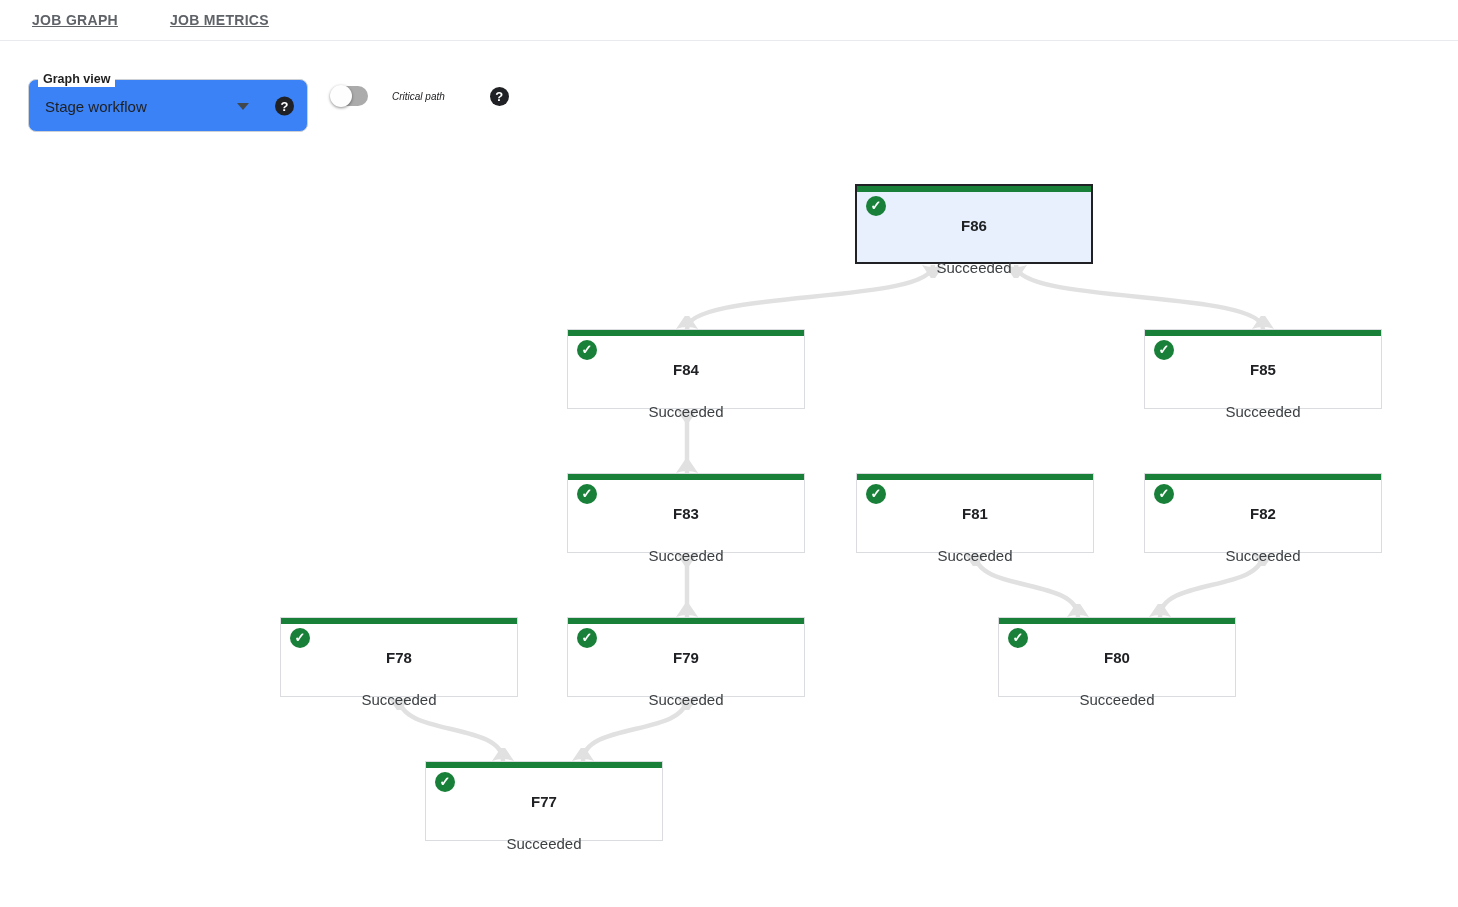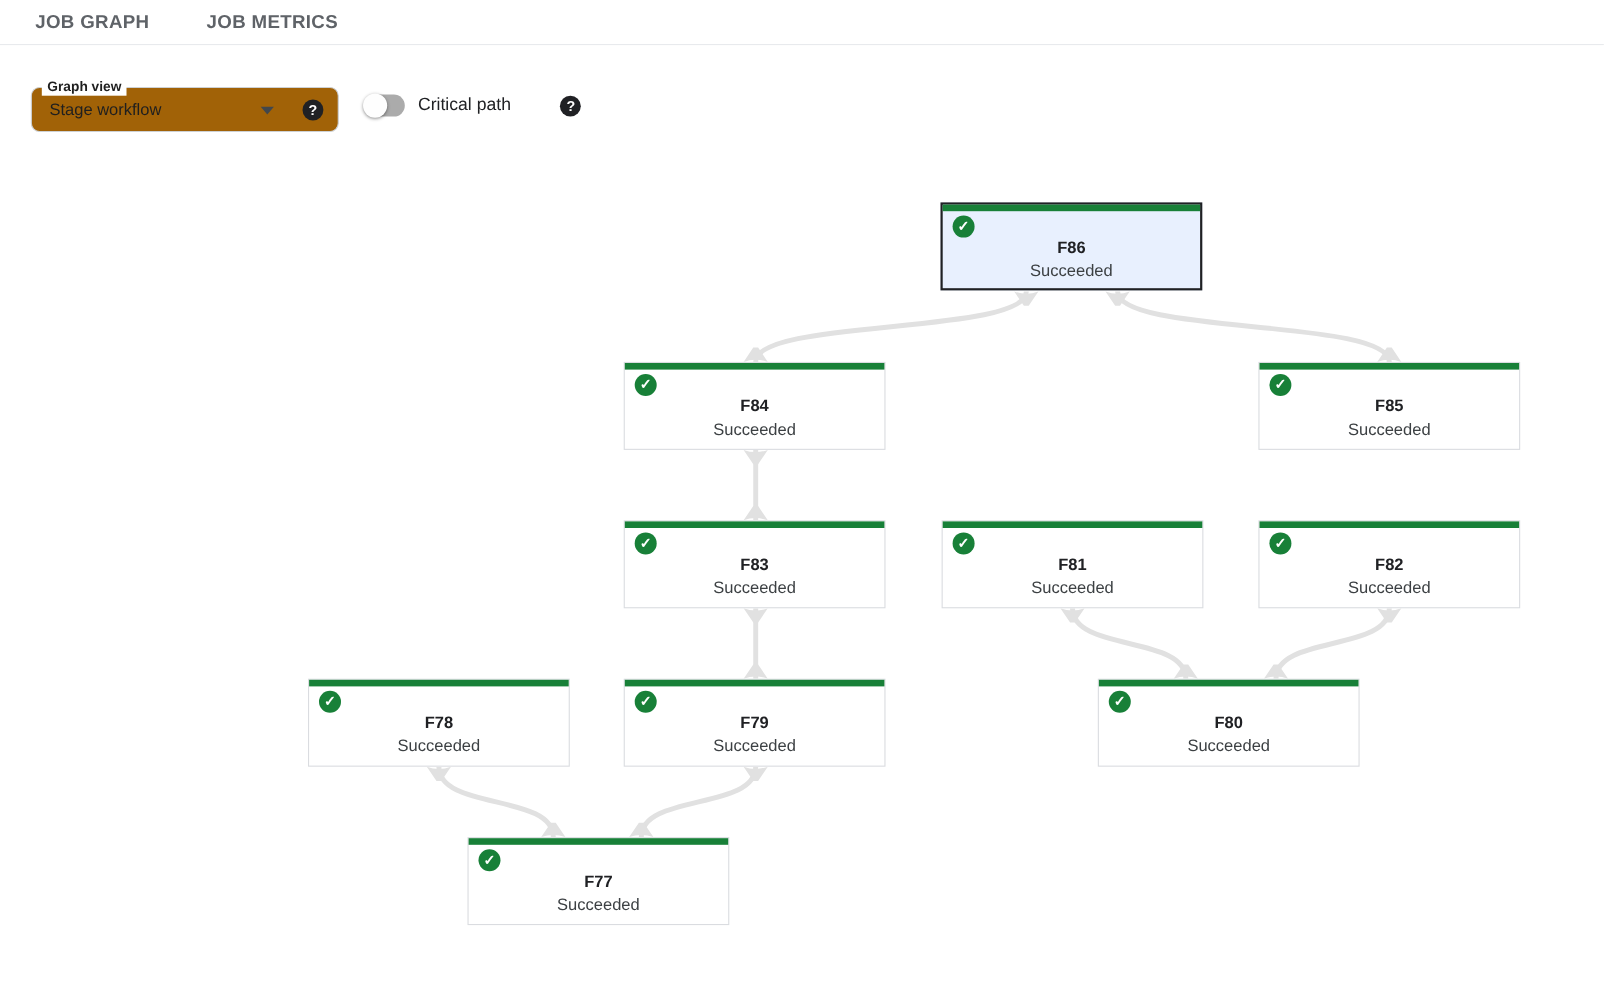--- a/index.html
+++ b/index.html
@@ -10,32 +10,32 @@
     -webkit-font-smoothing:antialiased;
   }
   
   .tabbar{
     position:absolute;top:0;left:0;right:0;height:40px;
     border-bottom:1px solid #e8eaed;
     display:flex;align-items:stretch;padding-left:6px;background:#fff;z-index:5;
   }
   .tab{
     display:flex;align-items:center;justify-content:center;
-    padding:0 26px;font-size:17px;font-weight:bold;letter-spacing:.3px;
-    color:#5f6368;position:relative;cursor:pointer;white-space:nowrap;
+    padding:0 26px;font-size:14px;font-weight:bold;letter-spacing:.3px;
+    color:#5f6368;position:relative;cursor:pointer;white-space:nowrap;text-decoration:underline;
   }
   .tab.active{color:#1a73e8;}
   .tab.active::after{
     content:"";position:absolute;left:0;right:0;bottom:-1px;height:3px;
     background:#1a73e8;border-radius:3px 3px 0 0;
   }
   
   .gv-field{
-    position:absolute;left:28px;top:79px;width:280px;height:41px;
-    border:1px solid #cdd1d5;border-radius:8px;background:#a16207;box-sizing:border-box;
+    position:absolute;left:28px;top:79px;width:280px;height:53px;
+    border:1px solid #cdd1d5;border-radius:8px;background:#3b82f6;box-sizing:border-box;
     cursor:pointer;z-index:4;
   }
   .gv-label{
     position:absolute;top:-9px;left:9px;background:#fff;padding:0 5px;
     font-size:12.5px;font-weight:bold;color:#1f1f1f;line-height:16px;
   }
   .gv-value{
     position:absolute;left:16px;top:50%;transform:translateY(-50%);
     font-size:15px;color:#1f1f1f;
   }
@@ -55,42 +55,42 @@
     display:flex;align-items:center;z-index:4;
   }
   .switch{
     position:relative;width:37px;height:20px;border-radius:10px;
     background:#ababab;cursor:pointer;
   }
   .switch .knob{
     position:absolute;left:-1px;top:-1px;width:22px;height:22px;border-radius:50%;
     background:#fefefe;box-shadow:0 1px 3px rgba(0,0,0,.45);
   }
-  .critical-label{margin-left:12px;font-size:16px;color:#202124;}
+  .critical-label{margin-left:24px;font-size:10px;color:#202124;font-style:italic;}
   .critical-help{margin-left:45px;}
   
   #graph{position:absolute;left:0;top:0;width:1458px;height:907px;}
   #edges{position:absolute;left:0;top:0;}
   .node{
     position:absolute;width:238px;height:80px;box-sizing:border-box;
     background:#ffffff;border:1px solid #dadce0;cursor:pointer;z-index:2;
   }
   .node.selected{background:#e8f0fe;border:2px solid #202124;}
   .nbar{height:6px;background:#188038;}
   .node.selected .nbar{margin:0;}
   .check{
     position:absolute;left:9px;top:10px;width:20px;height:20px;border-radius:50%;
     background:#188038;color:#fff;font-size:13px;font-weight:bold;
     text-align:center;line-height:20px;
   }
   .ntitle{
     margin-top:24px;text-align:center;font-size:15px;font-weight:bold;
     color:#202124;line-height:20px;
   }
-  .nstatus{text-align:center;font-size:15px;color:#3c4043;line-height:22px;}
+  .nstatus{text-align:center;font-size:15px;color:#3c4043;line-height:22px;margin-top:21px;}
 </style>
 </head>
 <body>
 
 <header class="tabbar">
   <div class="tab">JOB GRAPH</div>
   <div class="tab">JOB METRICS</div>
 </header>
 
 <div class="gv-field">

